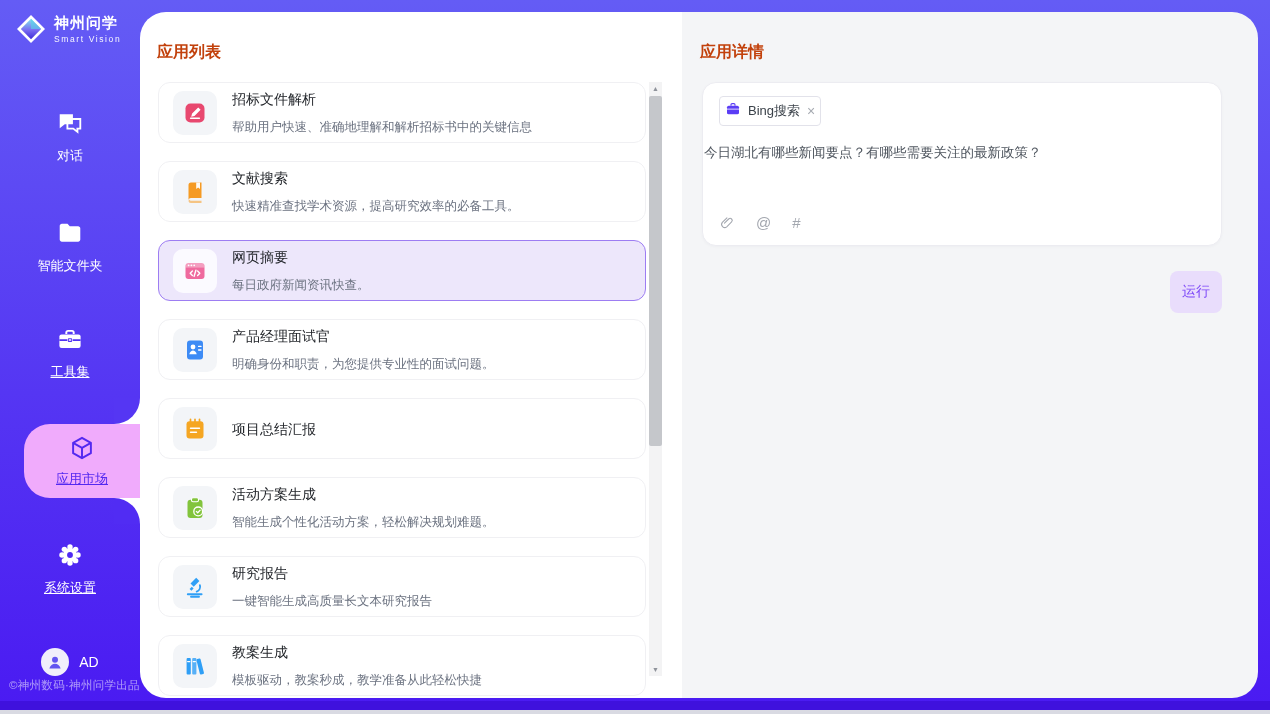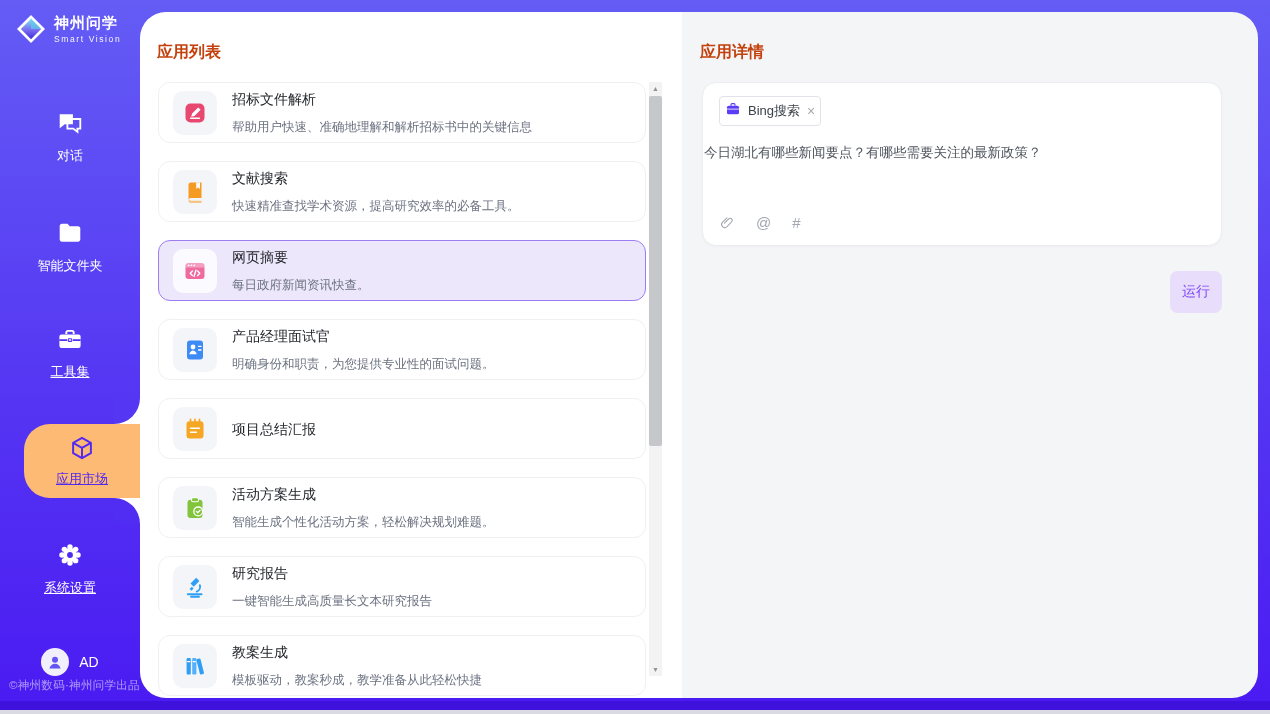--- a/index.html
+++ b/index.html
@@ -13,21 +13,21 @@
   .bottom-strip{position:absolute;left:0;right:0;bottom:0;height:4px;background:#d9dae2;}
 
   
   .sidebar{position:absolute;left:0;top:0;width:140px;height:710px;}
   .brand{position:absolute;top:12px;left:14px;display:flex;align-items:center;gap:6px;color:#fff;}
   .brand-name{font-size:15px;font-weight:bold;letter-spacing:1px;}
   .brand-sub{font-size:8.5px;letter-spacing:1.6px;margin-top:1px;opacity:.95;}
   .nav-item{position:absolute;left:0;width:140px;display:flex;flex-direction:column;align-items:center;gap:7px;color:#fff;cursor:pointer;}
   .nav-label{font-size:13px;}
   .nav-item.underlined .nav-label{text-decoration:underline;font-family:Liberation Serif, serif;}
-  .nav-item.selected{left:24px;width:116px;height:74px;top:424px;background:#fdba74;border-radius:26px 0 0 26px;color:#5429f0;justify-content:center;gap:5px;}
+  .nav-item.selected{left:24px;width:116px;height:74px;top:424px;background:#f0abfc;border-radius:26px 0 0 26px;color:#5429f0;justify-content:center;gap:5px;}
   .scoop{position:absolute;right:0;width:26px;height:26px;background:#fff;}
   .scoop.top{top:398px;}
   .scoop.bottom{top:498px;}
   .scoop.top::after{content:"";position:absolute;inset:0;background:#5536f3;border-bottom-right-radius:26px;}
   .scoop.bottom::after{content:"";position:absolute;inset:0;background:#512cf3;border-top-right-radius:26px;}
   .user-row{position:absolute;top:648px;left:0;width:140px;display:flex;align-items:center;justify-content:center;gap:10px;color:#fff;font-size:14px;cursor:pointer;}
   .avatar{width:28px;height:28px;border-radius:50%;background:#f1effb;display:flex;align-items:center;justify-content:center;}
   .copyright{position:absolute;left:9px;bottom:17px;font-size:11.5px;color:rgba(255,255,255,.55);white-space:nowrap;letter-spacing:.3px;}
 
   

